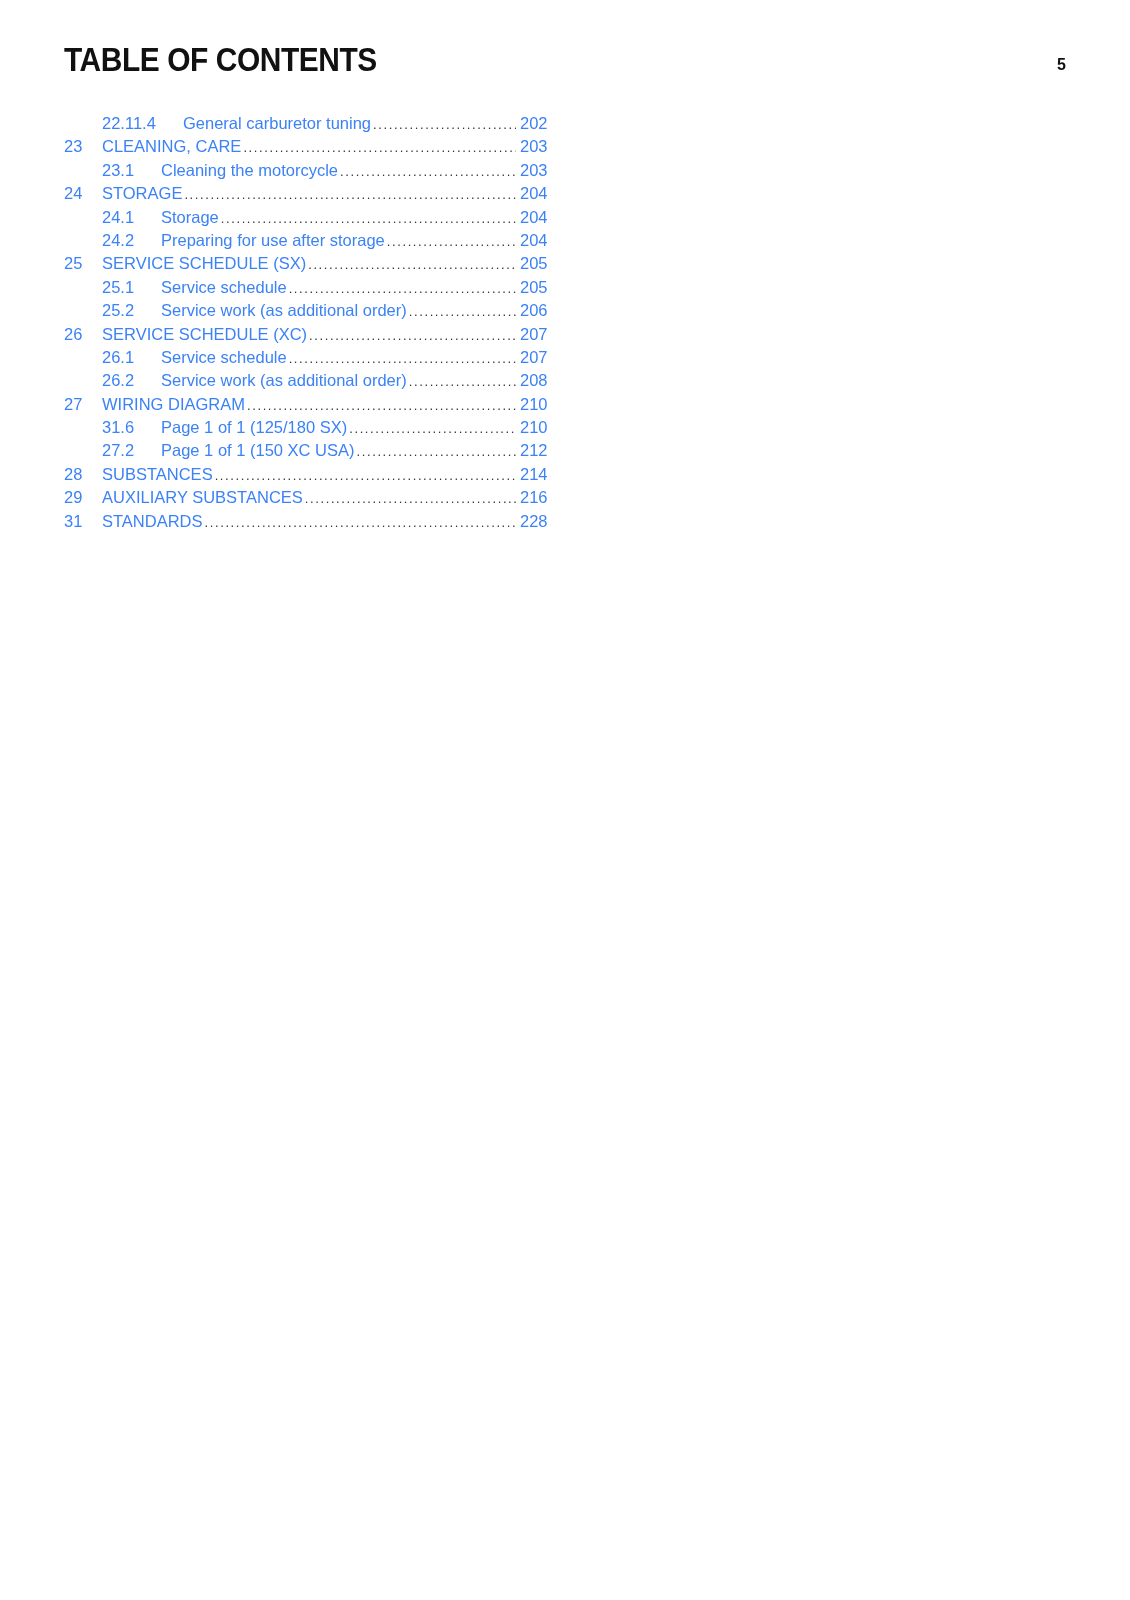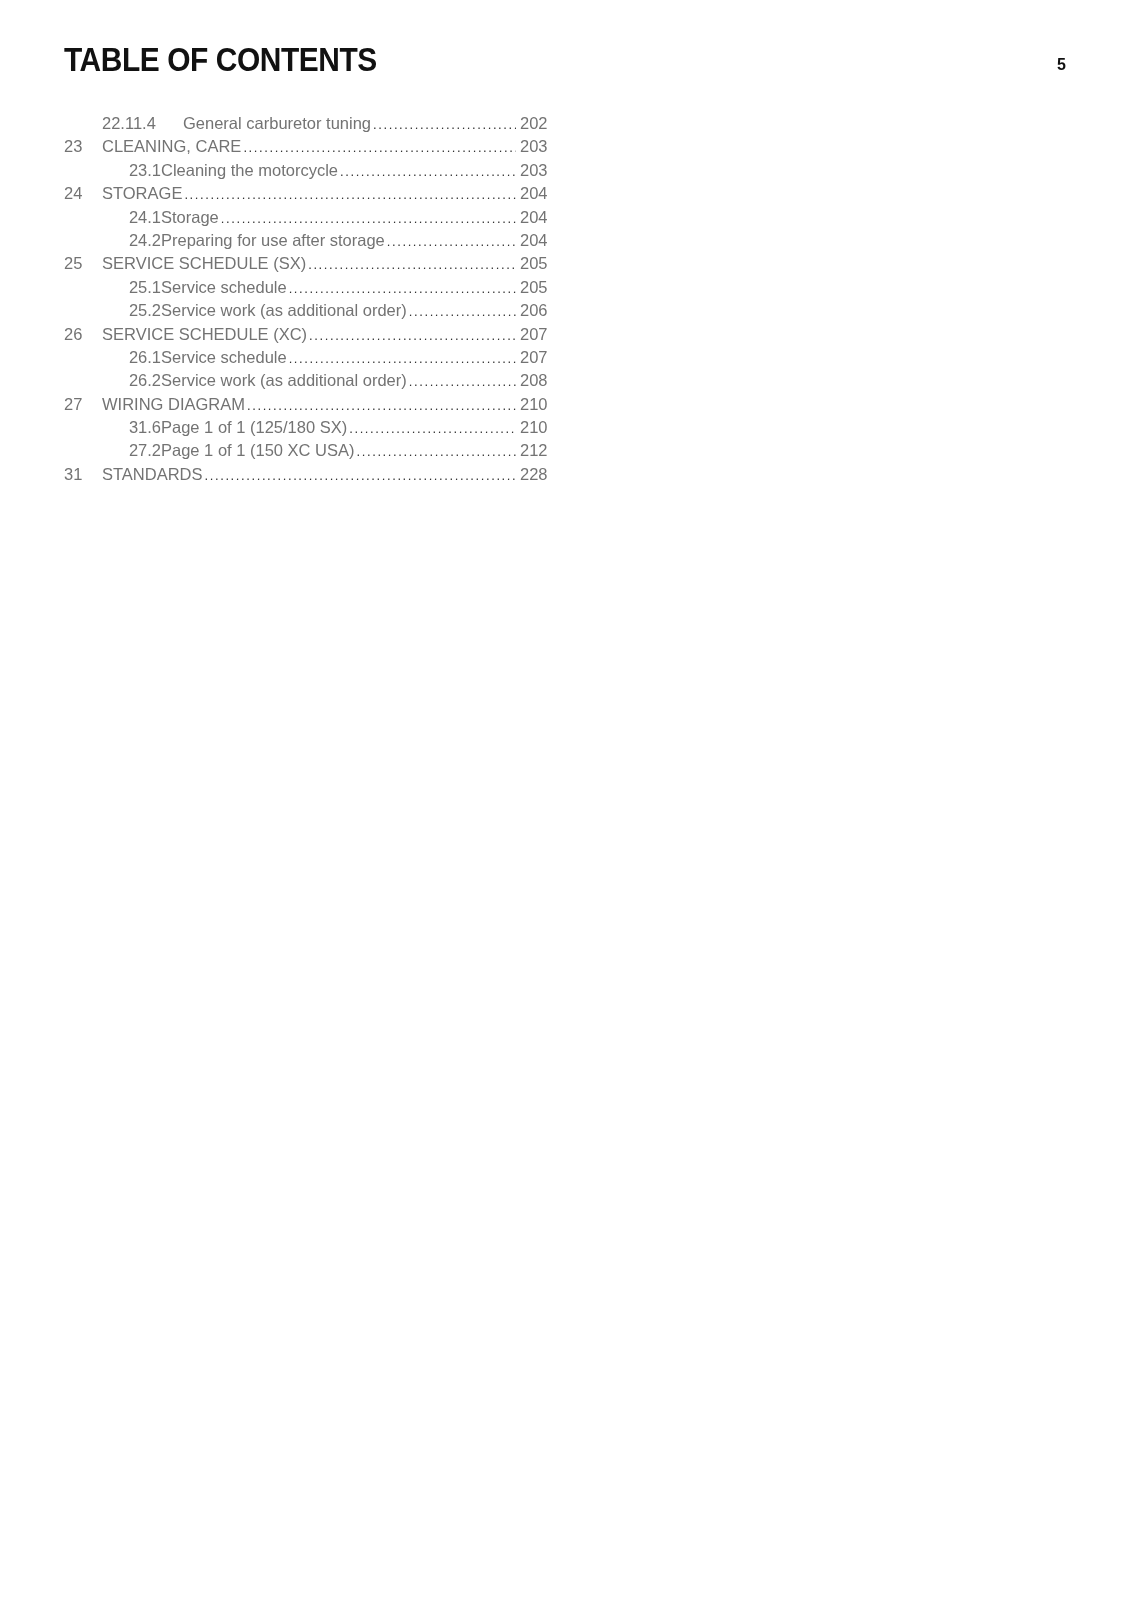--- a/index.html
+++ b/index.html
@@ -11,26 +11,26 @@
     transform: scaleX(0.88); transform-origin: left top;
     color: #111;
   }
   .page-num {
     position: absolute; left: 1057px; top: 56px;
     font-weight: bold; font-size: 16px; color: #111;
   }
   .toc { position: absolute; left: 64px; top: 112px; width: 488px; }
   .row {
     position: relative; height: 23.4px; line-height: 23.4px;
-    font-size: 16.5px; color: #737373; display: flex; align-items: baseline;
+    font-size: 16.5px; color: #3b82f6; display: flex; align-items: baseline;
   }
   .num { display: inline-block; white-space: nowrap; }
   .row.l1 .num { width: 38px; }
   .row.l2 { padding-left: 38px; }
-  .row.l2 .num { width: 59px; text-align: right; }
+  .row.l2 .num { width: 59px; }
   .row.l3 { padding-left: 38px; }
   .row.l3 .num { width: 81px; }
   .row.l0 .num { width: 0; }
   .label { white-space: nowrap; }
   .leader {
     flex: 1; overflow: hidden; white-space: nowrap; margin: 0 4px 0 2px;
     color: #333; letter-spacing: 1.6px; font-size: 13px;
   }
   .leader::before { content: "........................................................................................................................................................................"; }
   .pg { width: 32px; text-align: left; white-space: nowrap; }
@@ -126,18 +126,30 @@
       <span class="leader"></span>
       <span class="pg">210</span>
     </div>
   <div class="row l2">
       <span class="num">27.2</span>
       <span class="label">Page 1 of 1 (150 XC USA)</span>
       <span class="leader"></span>
       <span class="pg">212</span>
     </div>
   <div class="row l1">
+      <span class="num">28</span>
+      <span class="label">SUBSTANCES</span>
+      <span class="leader"></span>
+      <span class="pg">214</span>
+    </div>
+  <div class="row l1">
+      <span class="num">29</span>
+      <span class="label">AUXILIARY SUBSTANCES</span>
+      <span class="leader"></span>
+      <span class="pg">216</span>
+    </div>
+  <div class="row l1">
       <span class="num">31</span>
       <span class="label">STANDARDS</span>
       <span class="leader"></span>
       <span class="pg">228</span>
     </div>
 </div>
 
 </body></html>

